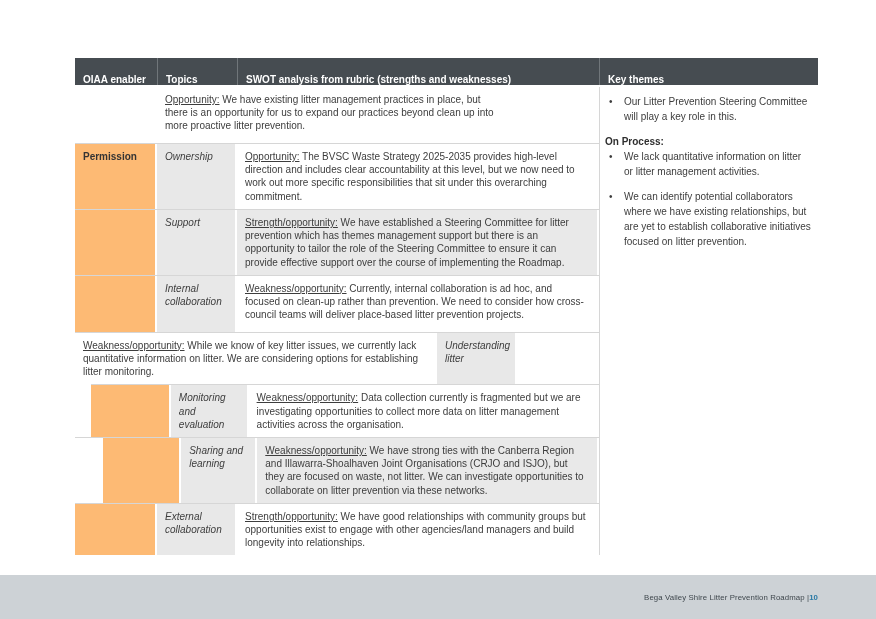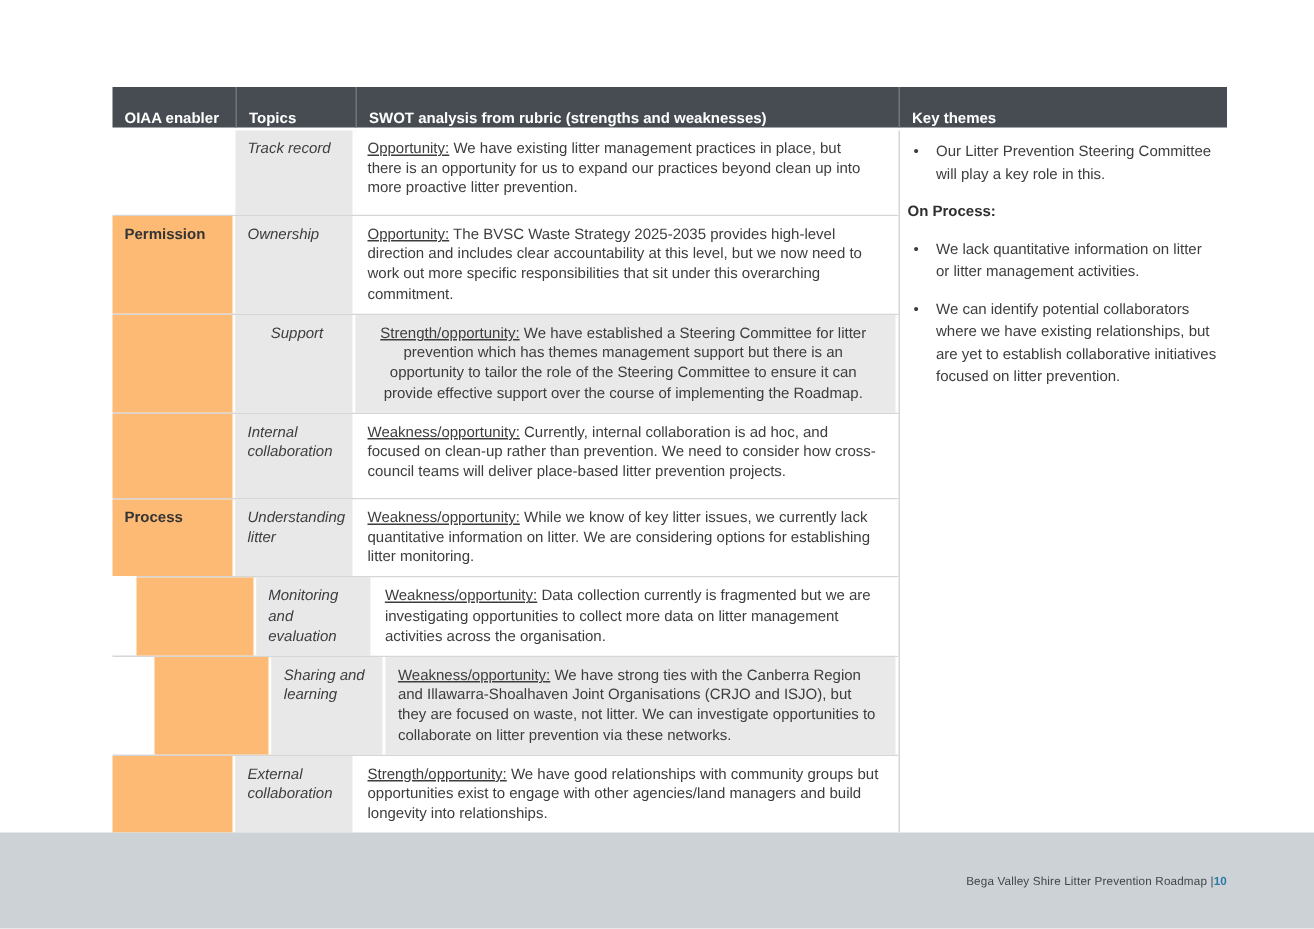--- a/index.html
+++ b/index.html
@@ -24,21 +24,21 @@
   .th-swot    { width:362px; }
   .th-keythemes { flex:1; }
 
   
   .tbody { display:flex; margin-top:2px; }
   .rows-left { width:524px; }
   .row { display:flex; min-height:50px; }
   .row + .row { border-top:1px solid #d6d6d6; }
   .row:nth-child(1) { min-height:56px; }
   .row:nth-child(2) { min-height:66px; }
-  .row:nth-child(3) { min-height:63px;text-align:center; }
+  .row:nth-child(3) { min-height:63px; }
   .row:nth-child(4) { min-height:57px; }
   .row:nth-child(5) { min-height:50px; }
   .row:nth-child(6) { min-height:51px;margin-left:16px; }
   .row:nth-child(7) { min-height:65px;padding-left:28px; }
   .row:nth-child(8) { min-height:50px;justify-content:space-between; }
 
   .cell { padding:6px 8px 6px 8px; font-size:10px; line-height:13.2px; color:#3d3d3d; border-right:2px solid #ffffff; }
   .cell-enabler { width:82px; background:#fdba74; font-weight:bold; color:#343434; }
   .cell-enabler.blank { background:#ffffff; }
   .cell-topic { width:80px; background:#e8e8e8; font-style:italic; padding-right:4px; }
@@ -47,25 +47,25 @@
   .swot-lead { text-decoration:underline; }
 
   
   .kt-cell {
     flex:1; background:#ffffff; border-left:1px solid #d6d6d6;
     padding:7px 6px 6px 5px; font-size:10px; line-height:15px; color:#3d3d3d;
   }
   .kt-item { margin-bottom:10px; }
   .kt-bullet { display:flex; margin-left:4px; }
   .kt-dot { width:15px; flex:0 0 15px; }
-  .kt-heading { font-weight:bold; color:#2f2f2f; margin-bottom:10px; }
+  .kt-heading { font-weight:bold; color:#2f2f2f; margin-bottom:0; }
 
   
   .footer-band {
-    position:absolute; left:0; bottom:0; width:876px; height:64px;
+    position:absolute; left:0; bottom:0; width:876px; height:44px;
     background:#cdd2d6; display:flex; align-items:center; justify-content:flex-end;
     padding-right:58px;
   }
   .footer-text { font-size:7.8px; color:#3f474d; letter-spacing:0.1px; }
   .footer-sep { color:#3f474d; }
   .footer-page { color:#2a7aa5; font-weight:bold; }
 </style>
 </head>
 <body>
 
@@ -73,42 +73,40 @@
   <div class="thead">
     <div class="th th-enabler">OIAA enabler</div>
     <div class="th th-topics">Topics</div>
     <div class="th th-swot">SWOT analysis from rubric (strengths and weaknesses)</div>
     <div class="th th-keythemes">Key themes</div>
   </div>
   <div class="tbody">
     <div class="rows-left" id="rows-container">
         <div class="row">
           <div class="cell cell-enabler blank"></div>
-          <div class="cell cell-topic">Track record</div>
           <div class="cell cell-swot"><span class="swot-lead">Opportunity:</span><span> We have existing litter management practices in place, but there is an opportunity for us to expand our practices beyond clean up into more proactive litter prevention.</span></div>
         </div>
         <div class="row">
           <div class="cell cell-enabler">Permission</div>
           <div class="cell cell-topic">Ownership</div>
           <div class="cell cell-swot"><span class="swot-lead">Opportunity:</span><span> The BVSC Waste Strategy 2025-2035 provides high-level direction and includes clear accountability at this level, but we now need to work out more specific responsibilities that sit under this overarching commitment.</span></div>
         </div>
         <div class="row shaded">
           <div class="cell cell-enabler"></div>
           <div class="cell cell-topic">Support</div>
           <div class="cell cell-swot"><span class="swot-lead">Strength/opportunity:</span><span> We have established a Steering Committee for litter prevention which has themes management support but there is an opportunity to tailor the role of the Steering Committee to ensure it can provide effective support over the course of implementing the Roadmap.</span></div>
         </div>
         <div class="row">
           <div class="cell cell-enabler"></div>
           <div class="cell cell-topic">Internal collaboration</div>
           <div class="cell cell-swot"><span class="swot-lead">Weakness/opportunity:</span><span> Currently, internal collaboration is ad hoc, and focused on clean-up rather than prevention. We need to consider how cross-council teams will deliver place-based litter prevention projects.</span></div>
         </div>
         <div class="row">
-          <div class="cell cell-enabler">Process</div>
+          <div class="cell cell-swot"><span class="swot-lead">Weakness/opportunity:</span><span> While we know of key litter issues, we currently lack quantitative information on litter. We are considering options for establishing litter monitoring.</span></div>
           <div class="cell cell-topic">Understanding litter</div>
-          <div class="cell cell-swot"><span class="swot-lead">Weakness/opportunity:</span><span> While we know of key litter issues, we currently lack quantitative information on litter. We are considering options for establishing litter monitoring.</span></div>
         </div>
         <div class="row">
           <div class="cell cell-enabler"></div>
           <div class="cell cell-topic">Monitoring and evaluation</div>
           <div class="cell cell-swot"><span class="swot-lead">Weakness/opportunity:</span><span> Data collection currently is fragmented but we are investigating opportunities to collect more data on litter management activities across the organisation.</span></div>
         </div>
         <div class="row shaded">
           <div class="cell cell-enabler"></div>
           <div class="cell cell-topic">Sharing and learning</div>
           <div class="cell cell-swot"><span class="swot-lead">Weakness/opportunity:</span><span> We have strong ties with the Canberra Region and Illawarra-Shoalhaven Joint Organisations (CRJO and ISJO), but they are focused on waste, not litter. We can investigate opportunities to collaborate on litter prevention via these networks.</span></div>

